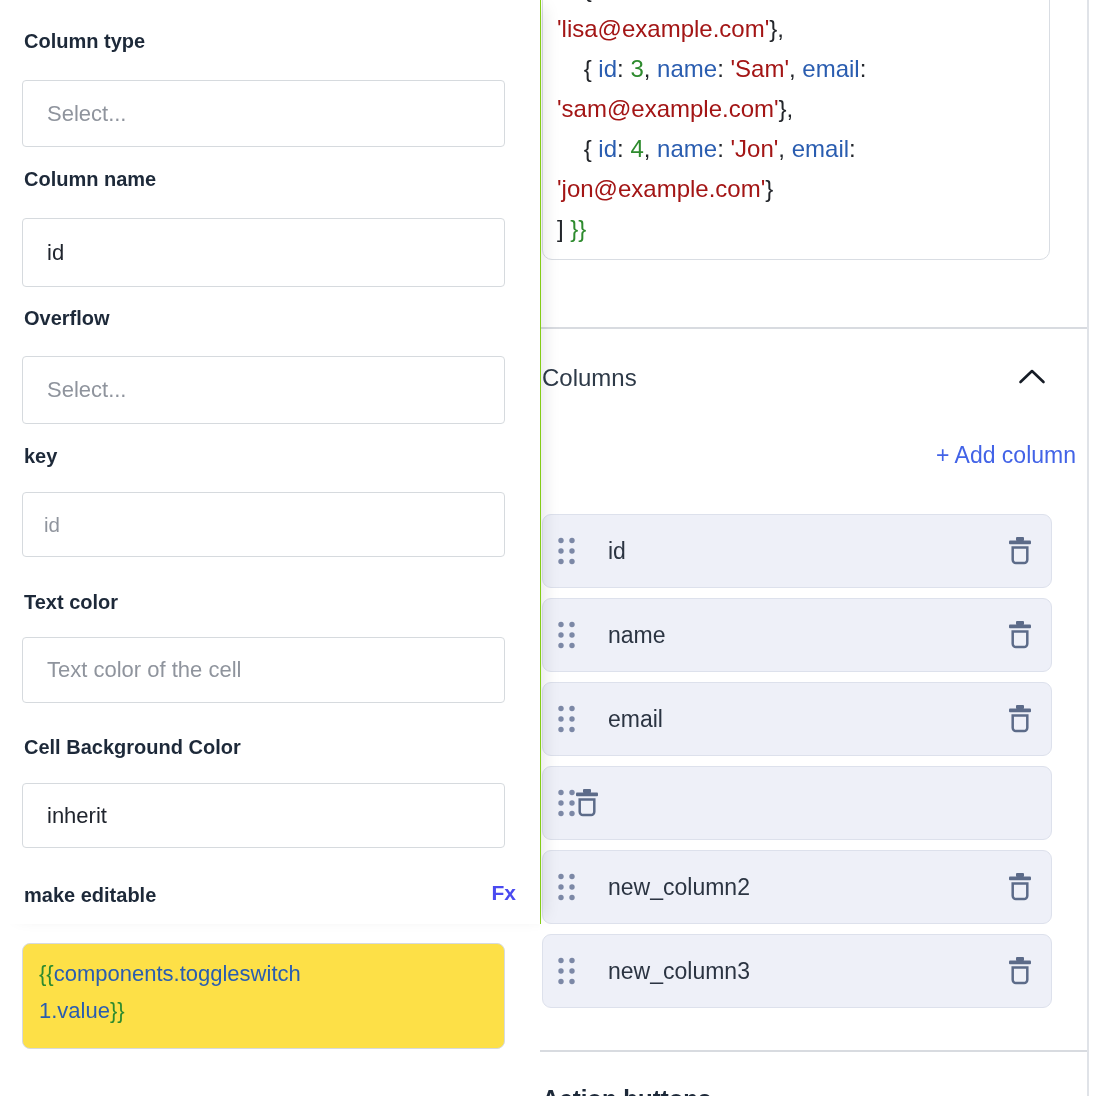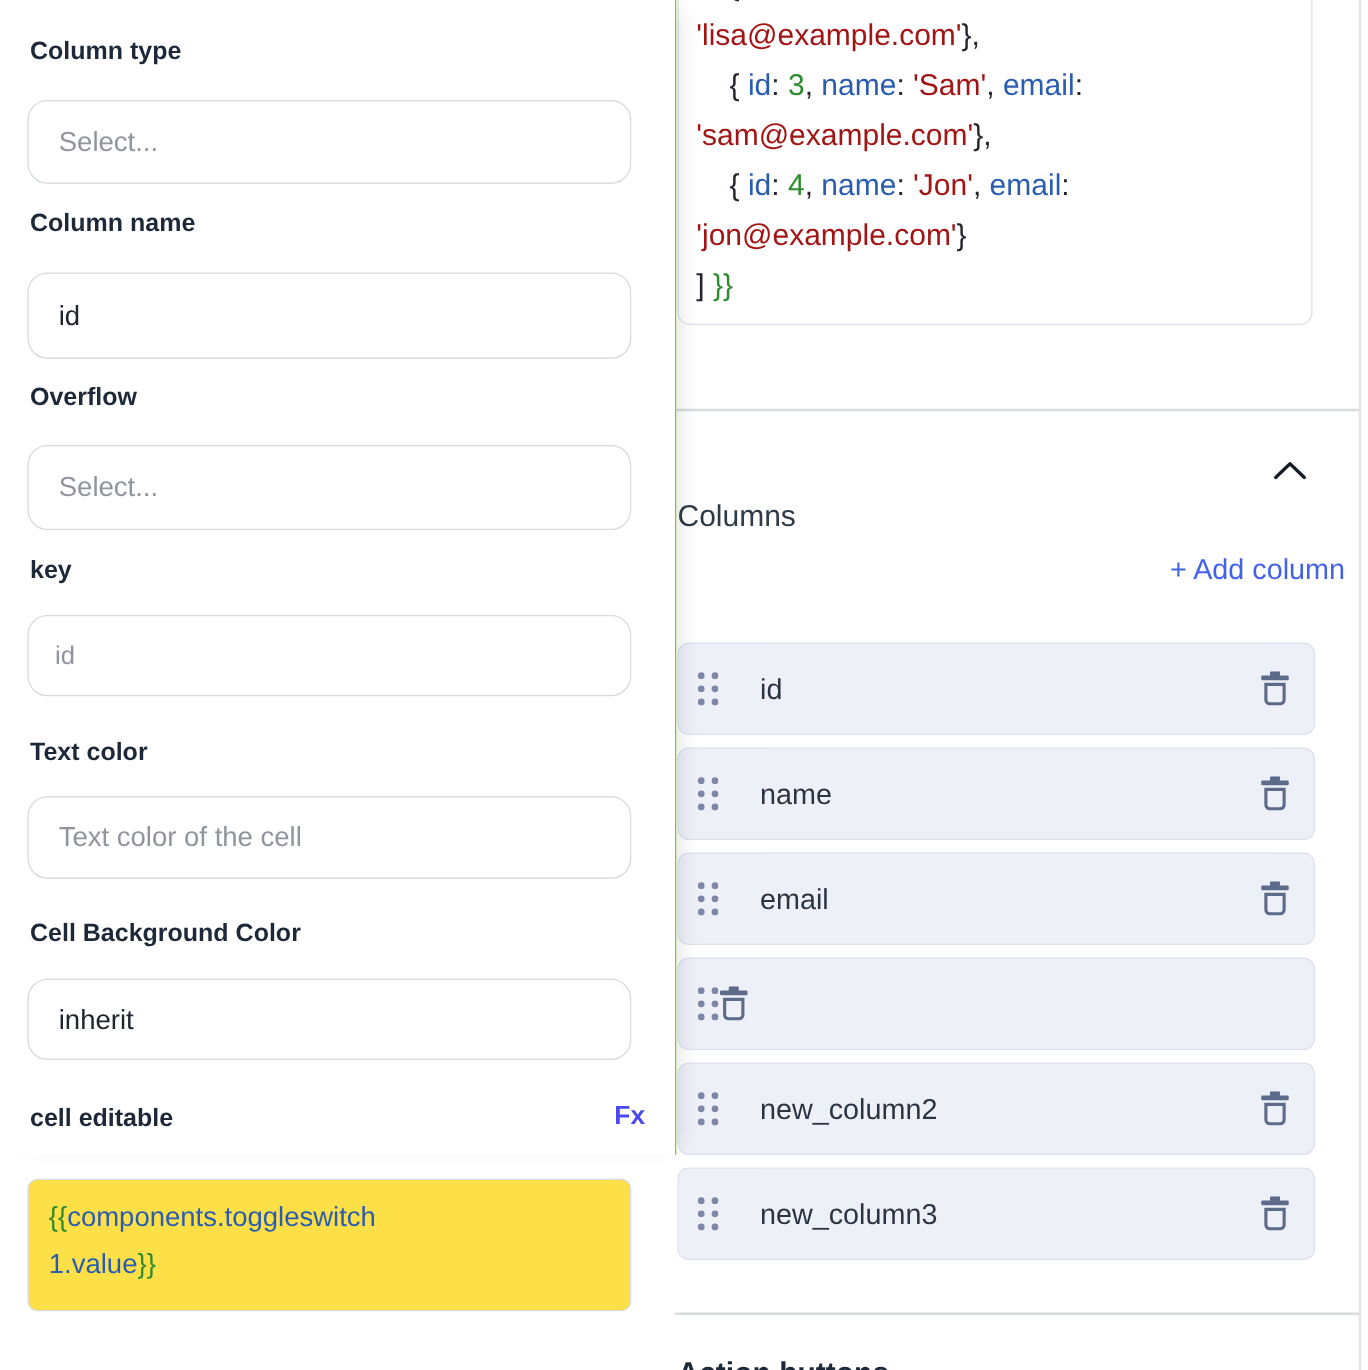--- a/index.html
+++ b/index.html
@@ -12,21 +12,21 @@
   .data-editor{
     position:absolute;left:542px;top:-42px;width:508px;height:302px;box-sizing:border-box;
     background:#fff;border:1.5px solid #d9dde3;border-radius:10px;
     padding:10px 14px 12px 14px;font-size:24px;line-height:40px;white-space:pre;overflow:hidden;
   }
   .code-line{white-space:pre;}
   .tok-b{color:#2a5db0}.tok-r{color:#a31515}.tok-g{color:#2e8b2e}.tok-p{color:#23262b}
   .divider{position:absolute;left:540px;width:547px;height:1.5px;background:#d8dbe0;}
   .d1{top:327px}.d2{top:1050px}
   .columns-title{
-    position:absolute;left:542px;top:364px;font-size:24px;font-weight:500;color:#2e3a48;margin-top:36px;
+    position:absolute;left:542px;top:364px;font-size:24px;font-weight:500;color:#2e3a48;
   }
   .collapse-btn{
     position:absolute;left:1012px;top:364px;width:40px;height:28px;background:none;border:none;
     padding:0;cursor:pointer;color:#161c26;
   }
   .add-col{
     position:absolute;left:780px;top:442px;width:296px;text-align:right;
     font-size:23px;color:#4263e7;cursor:pointer;
   }
   .col-list{
@@ -46,21 +46,21 @@
   
   .left-panel{
     position:absolute;left:0;top:0;width:540px;height:924px;z-index:2;background:#ffffff;
     border-right:1px solid #84cc16;box-shadow:10px 0 16px -8px rgba(20,30,50,0.13);
   }
   .flabel{
     position:absolute;left:24px;font-size:20px;font-weight:700;color:#1d2939;
   }
   .finput{
     position:absolute;left:22px;width:483px;box-sizing:border-box;
-    border:1.5px solid #d6dade;border-radius:16px;background:#fff;
+    border:1.5px solid #d6dade;border-radius:4px;background:#fff;
     padding:0 0 0 24px;font-size:22px;color:#20252e;outline:none;
     font-family:"Liberation Sans","DejaVu Sans",sans-serif;
   }
   .finput::placeholder{color:#8f949d;opacity:1;}
   .l1{top:30px}  .i1{top:80px;height:67px}
   .l2{top:168px} .i2{top:218px;height:69px}
   .l3{top:307px} .i3{top:356px;height:68px}
   .l4{top:445px} .i4{top:492px;height:65px;font-size:20.5px;padding-left:21px}
   .l5{top:591px} .i5{top:637px;height:66px}
   .l6{top:736px} .i6{top:783px;height:65px}
@@ -238,18 +238,18 @@
 
     <div class="flabel l4">key</div>
     <input class="finput i4" readonly="" placeholder="id" style="">
 
     <div class="flabel l5">Text color</div>
     <input class="finput i5" readonly="" placeholder="Text color of the cell" style="">
 
     <div class="flabel l6">Cell Background Color</div>
     <input class="finput i6" readonly="" value="inherit" style="">
 
-    <div class="flabel me-label">cell editable</div>
+    <div class="flabel me-label">make editable</div>
     <div class="fx-btn">Fx</div>
 
     <div class="code-input"><div class="code-line"><span class="tok-g">{{</span><span class="tok-b">components.toggleswitch</span></div><div class="code-line"><span class="tok-b">1.value</span><span class="tok-g">}}</span></div></div>
   </div>
 </div>
 
 </body></html>

